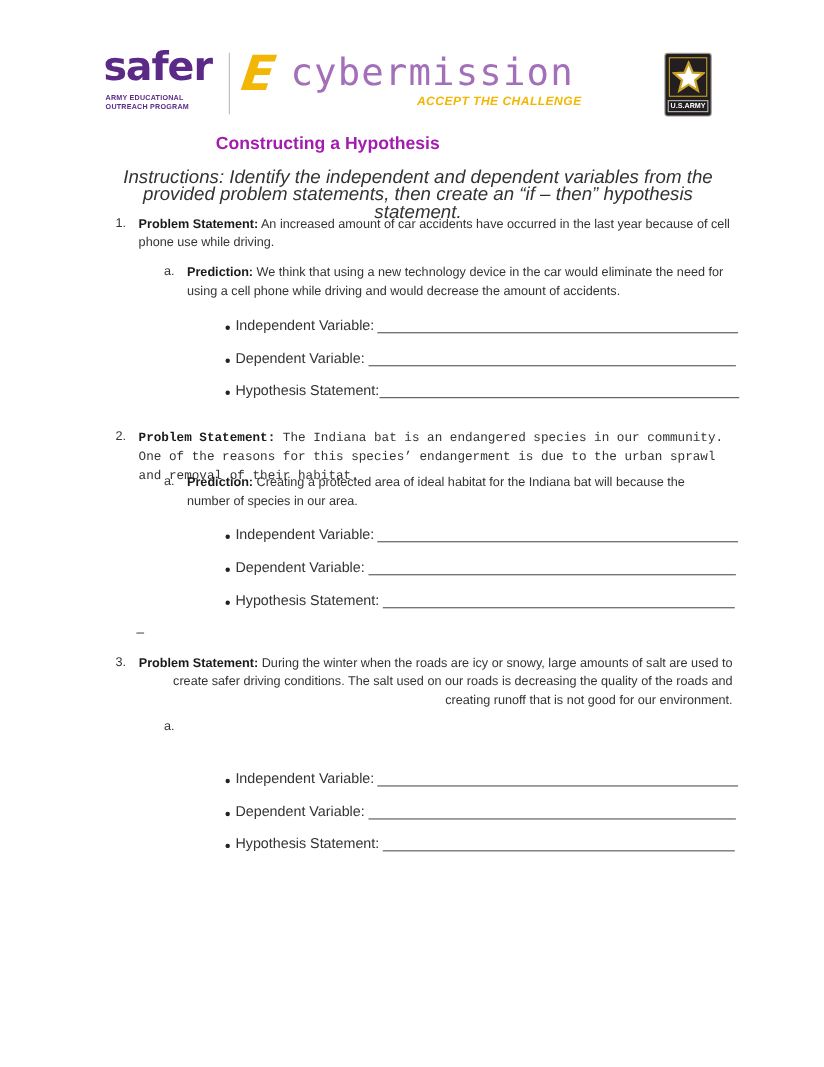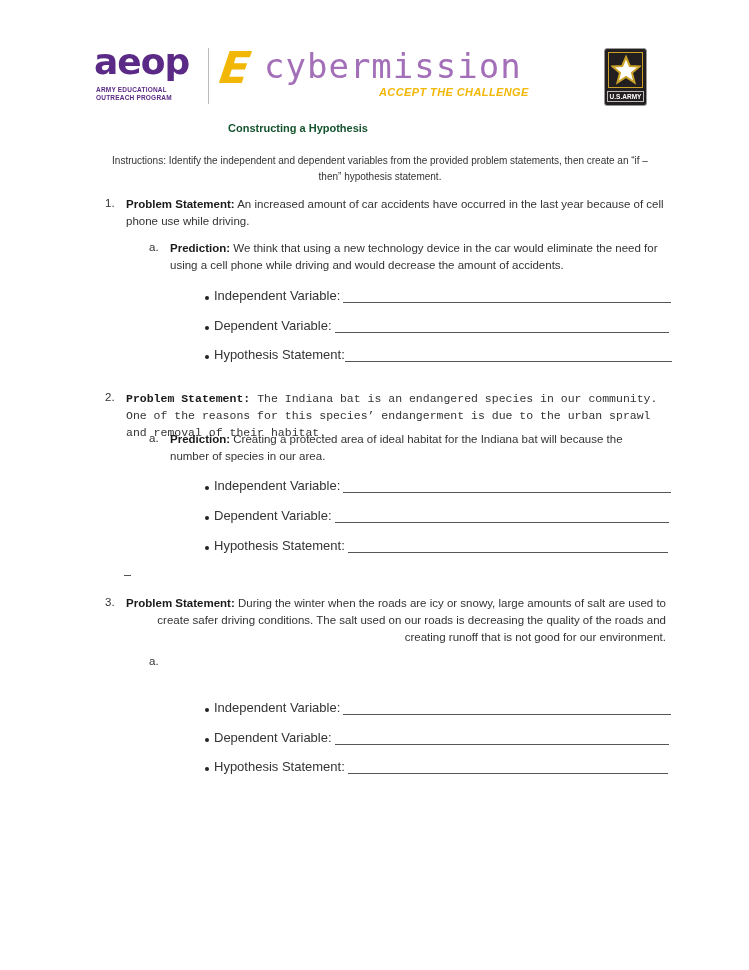--- a/index.html
+++ b/index.html
@@ -26,43 +26,43 @@
           border-radius:3px; border:1px solid #999; }
   .army-star-box { position:absolute; left:3px; top:3px; width:35px; height:36px; border:1.5px solid #c9a227;
                    box-sizing:border-box; display:flex; align-items:center; justify-content:center; }
   .army-star-box svg { width:30px; height:30px; }
   .army-label { position:absolute; left:2px; bottom:3px; width:37px; height:11px; background:#231f20;
                 border:1px solid #bbb; box-sizing:border-box; color:#fff; font-size:6.5px; font-weight:bold;
                 text-align:center; line-height:9px; }
 
   
   .title { position:absolute; left:0; width:596px; top:122px; text-align:center; font-weight:bold;
-           font-size:11px; color:#14532d; }
-  .instructions { position:absolute; left:100px; width:560px; top:153px; text-align:center; 
-                  font-size:10px; line-height:16px; color:#333; }
+           font-size:16px; color:#a21caf; }
+  .instructions { position:absolute; left:100px; width:560px; top:153px; text-align:center; font-style:italic;
+                  font-size:17px; line-height:16px; color:#333; }
 
   
   .num { position:absolute; font-size:11.5px; color:#333; }
   .para { position:absolute; font-size:11.5px; line-height:17px; color:#333; }
   .para b { color:#1a1a1a; }
   .sub-label { position:absolute; font-size:11.5px; color:#333; }
   .bullet { position:absolute; font-size:13px; color:#333; white-space:nowrap; display:flex; align-items:flex-end; }
   .bullet .dot { display:inline-block; width:4px; height:4px; border-radius:50%; background:#222;
                  margin-right:5px; position:relative; top:-3px; }
   .bullet .line { display:inline-block; border-bottom:1px solid #555; height:10px; margin-left:3px; }
   .dash { position:absolute; left:124px; top:575px; width:7px; height:1px; background:#555; }
 </style>
 </head>
 <body>
 
 <div class="page">
 
   <div class="header">
     <div class="aeop">
-      <div class="aeop-word">aeop</div>
+      <div class="aeop-word">safer</div>
       <div class="aeop-sub">
         <div>ARMY EDUCATIONAL</div>
         <div>OUTREACH PROGRAM</div>
       </div>
     </div>
     <div class="divider"></div>
     <div class="e-mark">E</div>
     <div class="cyber">cybermission</div>
     <div class="tagline">ACCEPT THE CHALLENGE</div>
     <div class="army">

